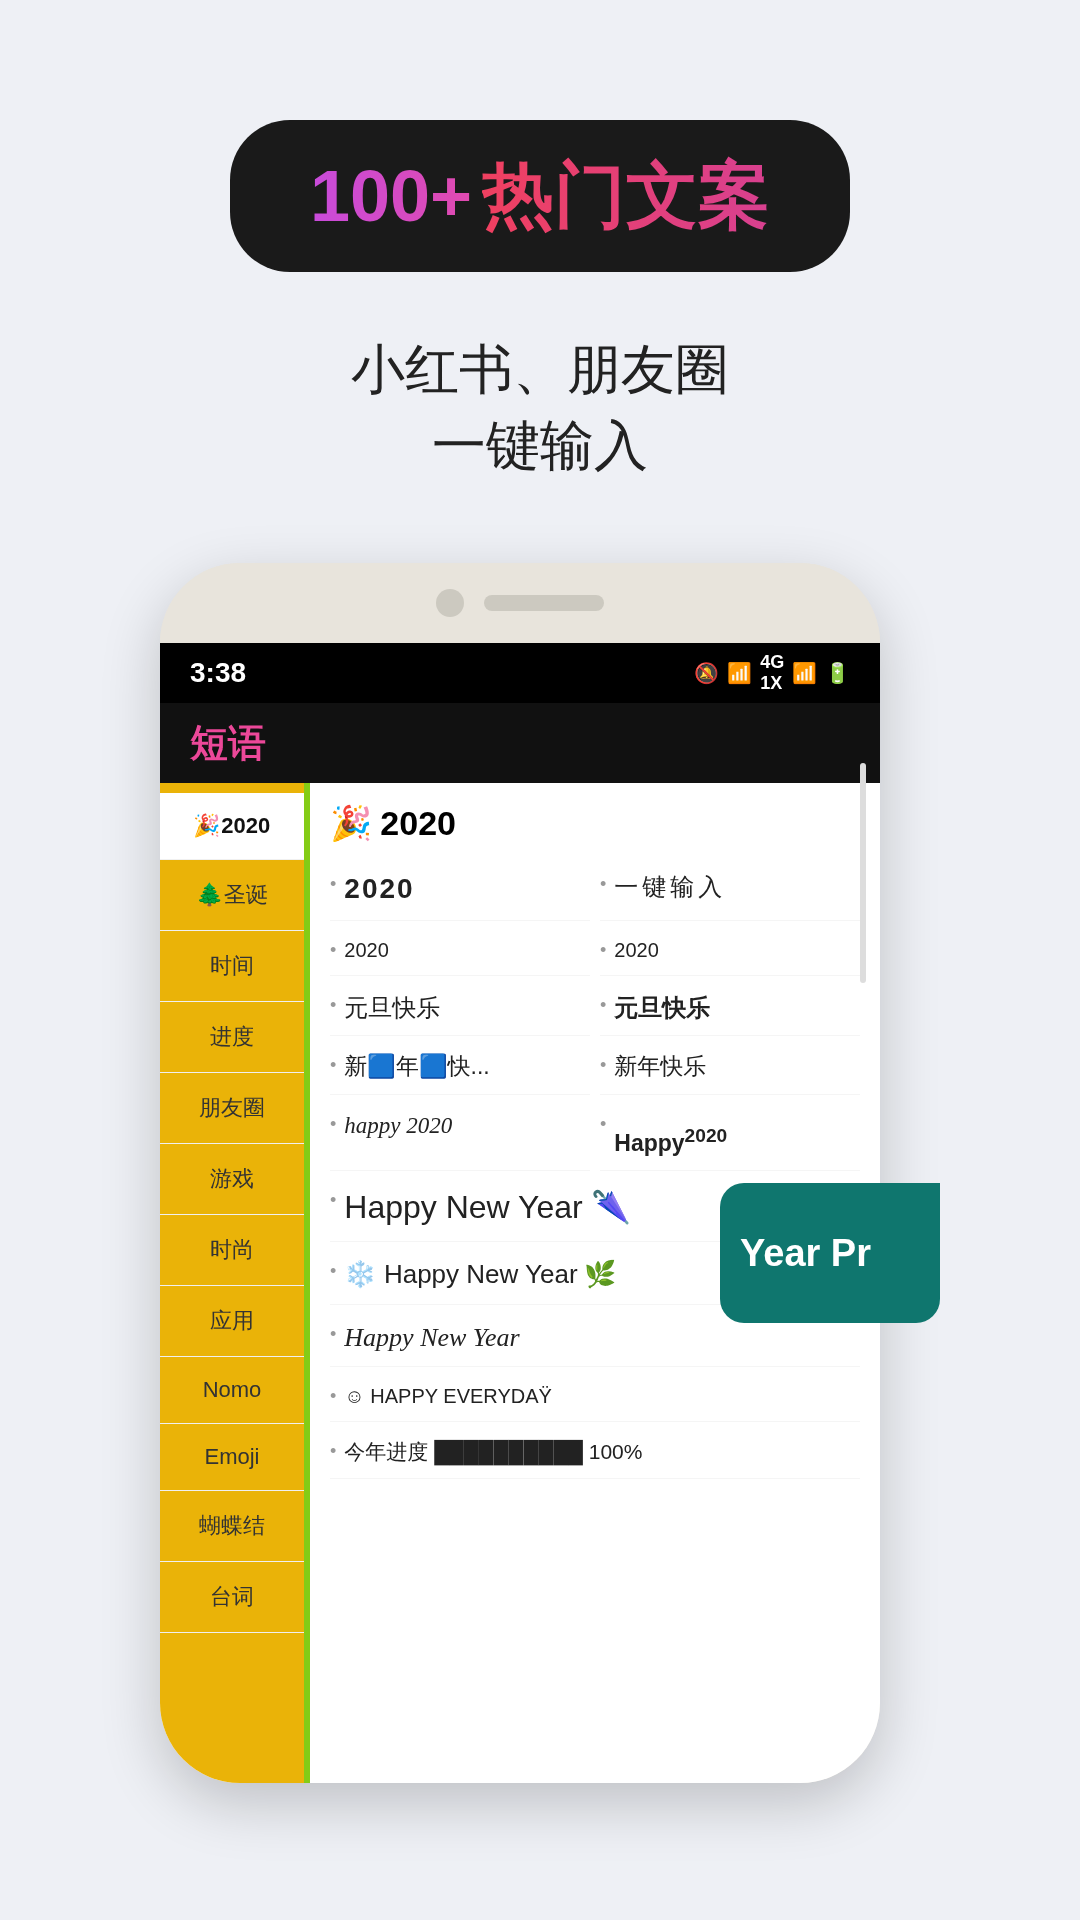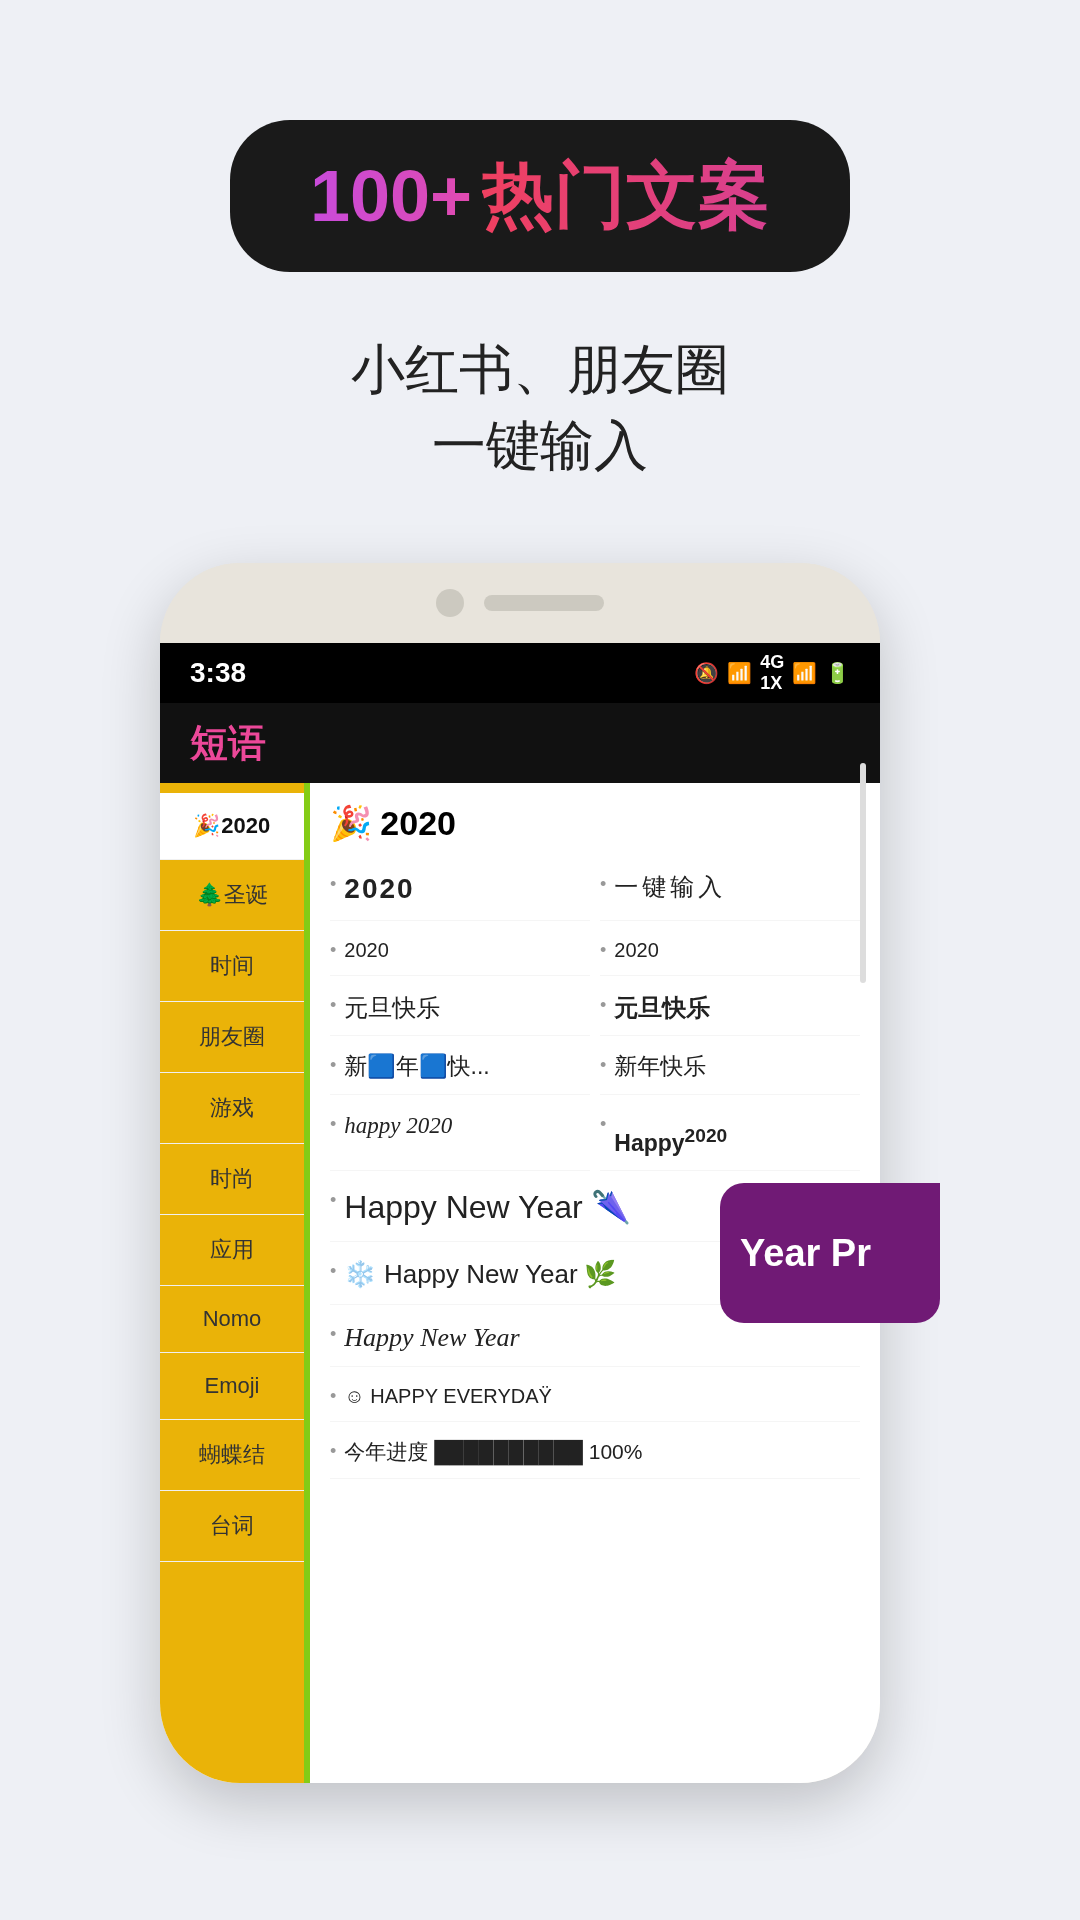--- a/index.html
+++ b/index.html
@@ -265,21 +265,21 @@
       border-radius: 3px;
     }
 
     
     .speech-bubble {
       position: absolute;
       right: -20px;
       top: 620px;
       width: 220px;
       height: 140px;
-      background: #701a75;
+      background: #0f766e;
       border-radius: 24px 0 24px 24px;
       display: flex;
       align-items: center;
       justify-content: flex-start;
       padding-left: 20px;
       overflow: hidden;
     }
 
     .speech-bubble-text {
       color: white;
@@ -326,20 +326,21 @@
       <div class="app-header">
         <span class="app-title">短语</span>
       </div>
 
       <div class="app-content">
 
         <div class="sidebar">
           <div class="sidebar-item active">🎉2020</div>
           <div class="sidebar-item">🌲圣诞</div>
           <div class="sidebar-item">时间</div>
+          <div class="sidebar-item">进度</div>
           <div class="sidebar-item">朋友圈</div>
           <div class="sidebar-item">游戏</div>
           <div class="sidebar-item">时尚</div>
           <div class="sidebar-item">应用</div>
           <div class="sidebar-item">Nomo</div>
           <div class="sidebar-item">Emoji</div>
           <div class="sidebar-item">蝴蝶结</div>
           <div class="sidebar-item">台词</div>
         </div>
 

